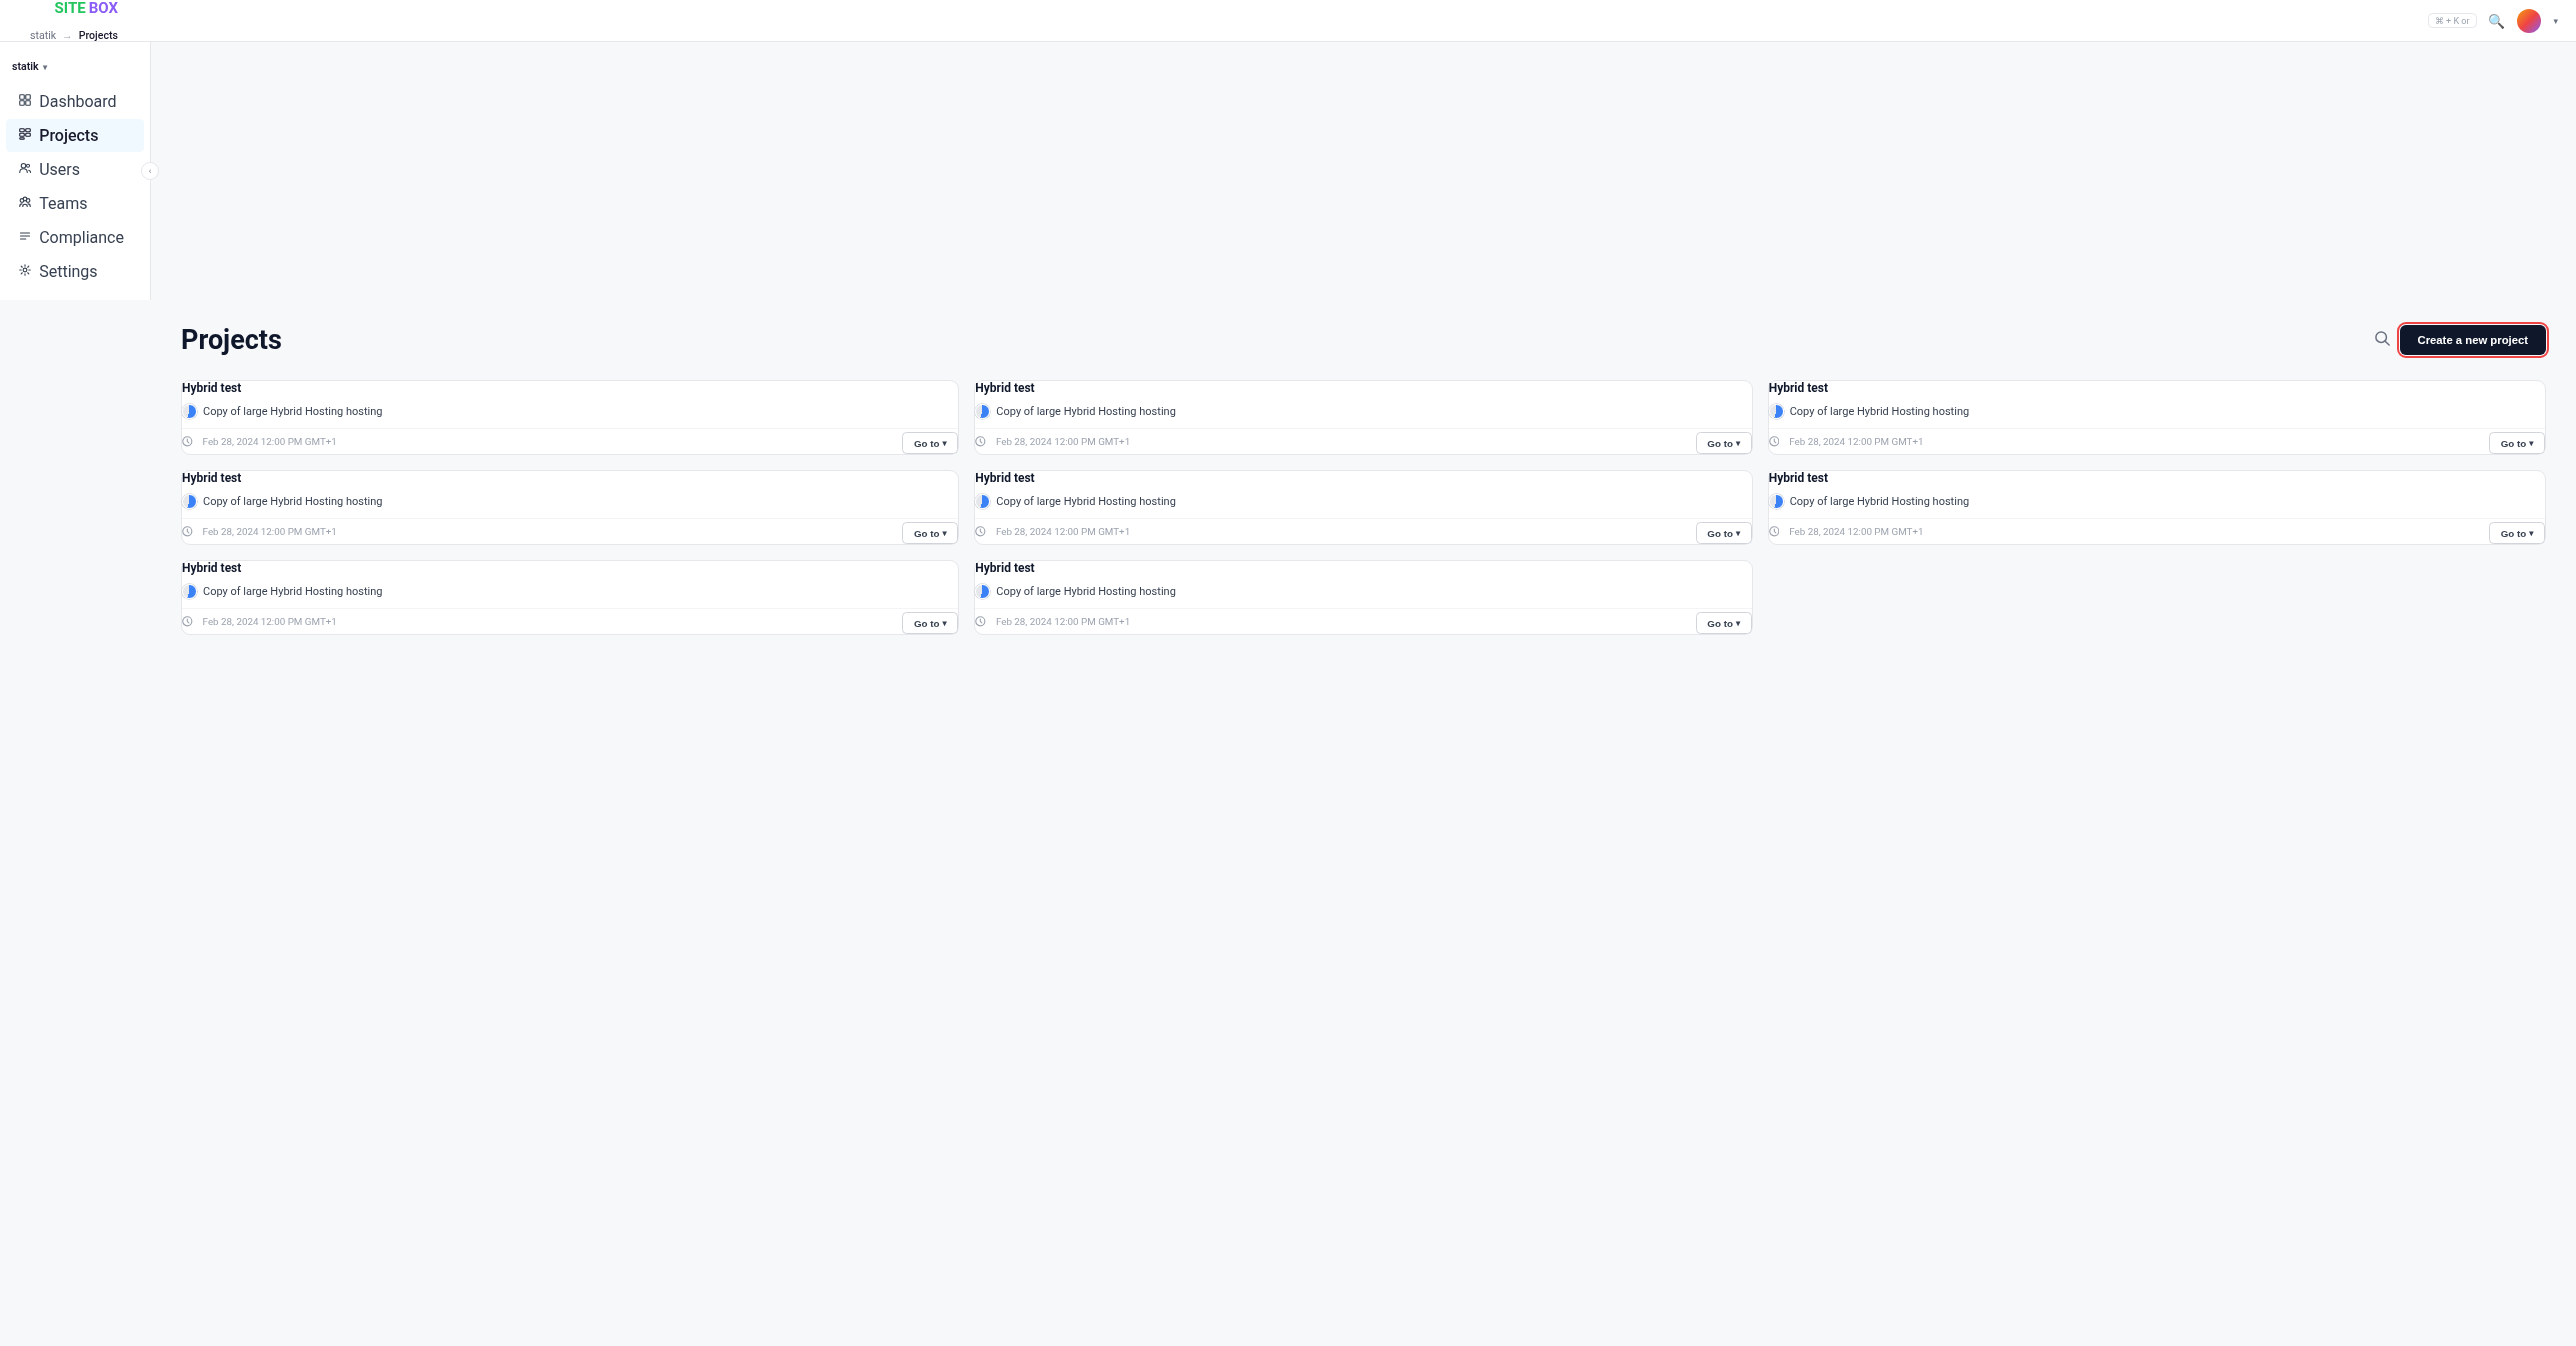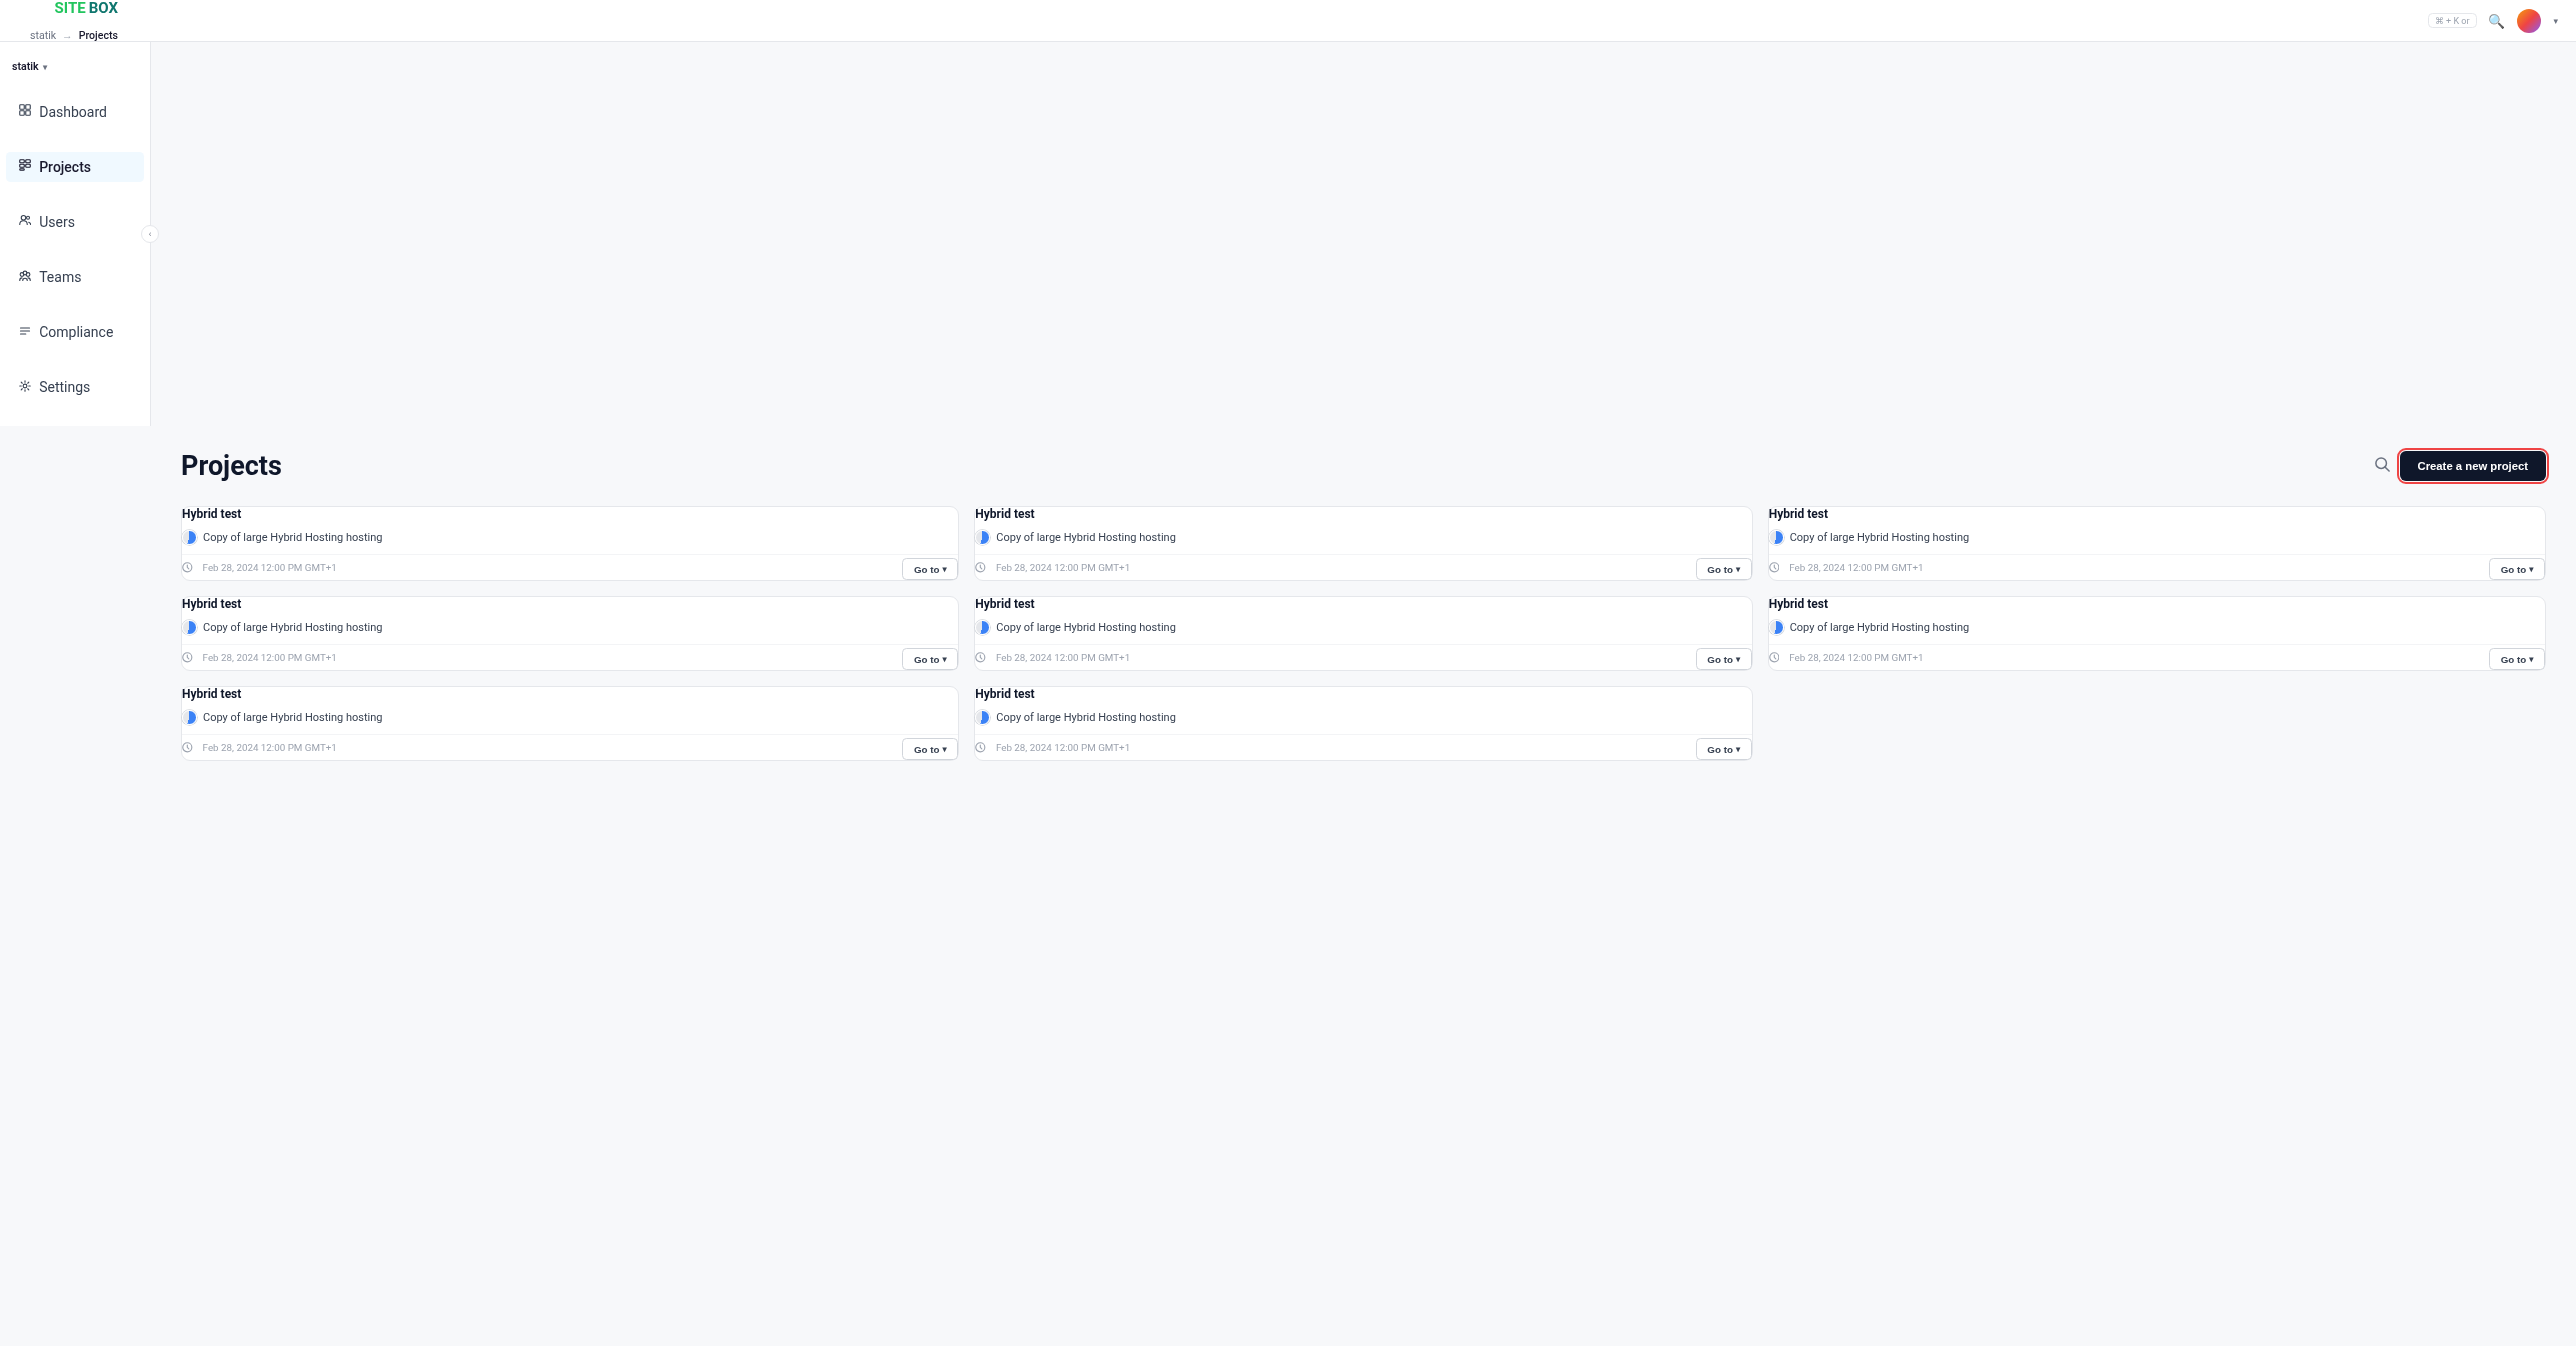--- a/index.html
+++ b/index.html
@@ -7,21 +7,21 @@
 
     
     .topnav {
       display: flex; align-items: center; justify-content: space-between;
       background: #fff; border-bottom: 0.8px solid #e5e7eb;
       padding: 0 18px; height: 42px; position: fixed; top: 0; left: 0; right: 0; z-index: 100;
     }
     .topnav-left { display: flex; align-items: flex-end; gap: 12px; flex-direction: column; }
     .logo { display: flex; align-items: center; gap: 3px; font-weight: 700; font-size: 15px; }
     .logo-site { color: #22c55e; }
-    .logo-box { color: #0f766e; }
+    .logo-box { color: #8b5cf6; }
     .breadcrumb { display: flex; align-items: center; gap: 6px; color: #6b7280; font-size: 10.6px; margin-left: 12px; }
     .breadcrumb-sep { color: #9ca3af; }
     .breadcrumb-current { color: #1a1a2e; font-weight: 500; }
     .topnav-right { display: flex; align-items: center; gap: 12px; }
     .kbd-hint { display: flex; align-items: center; gap: 3px; color: #9ca3af; font-size: 9px; border: 0.8px solid #e5e7eb; border-radius: 4.5px; padding: 1.5px 6px; }
     .search-icon-btn { cursor: pointer; color: #6b7280; background: none; border: none; font-size: 13.6px; }
     .avatar { width: 24px; height: 24px; border-radius: 50%; background: linear-gradient(135deg, #f59e0b, #ef4444, #8b5cf6); cursor: pointer; }
     .chevron-down { color: #6b7280; cursor: pointer; font-size: 9px; }
 
     
@@ -31,22 +31,22 @@
       display: flex; flex-direction: column;
     }
     .sidebar-workspace {
       display: flex; align-items: center; gap: 4.5px; padding: 6px 12px 12px;
       font-weight: 600; font-size: 10.6px; cursor: pointer; color: #1a1a2e;
     }
     .sidebar-workspace-chevron { color: #6b7280; font-size: 8.3px; }
     .sidebar-nav { display: flex; flex-direction: column; gap: 1.5px; flex: 1; }
     .sidebar-item {
       display: flex; align-items: center; gap: 7.6px; padding: 6.8px 12px;
-      font-size: 14px; color: #374151; cursor: pointer; border-radius: 4.5px;
-      margin: 12px 6px; text-decoration: none;
+      font-size: 16px; color: #374151; cursor: pointer; border-radius: 4.5px;
+      margin: 0 6px; text-decoration: none;
     }
     .sidebar-item.active { background: #f0f9ff; color: #1a1a2e; font-weight: 500; }
     .sidebar-item-icon { font-size: 12px; width: 13.6px; text-align: center; }
     .sidebar-collapse-btn {
       position: absolute; right: -9px; top: 50%; transform: translateY(-50%);
       width: 18px; height: 18px; background: #fff; border: 0.8px solid #e5e7eb;
       border-radius: 50%; display: flex; align-items: center; justify-content: center;
       cursor: pointer; font-size: 8.3px; color: #6b7280;
     }
 

